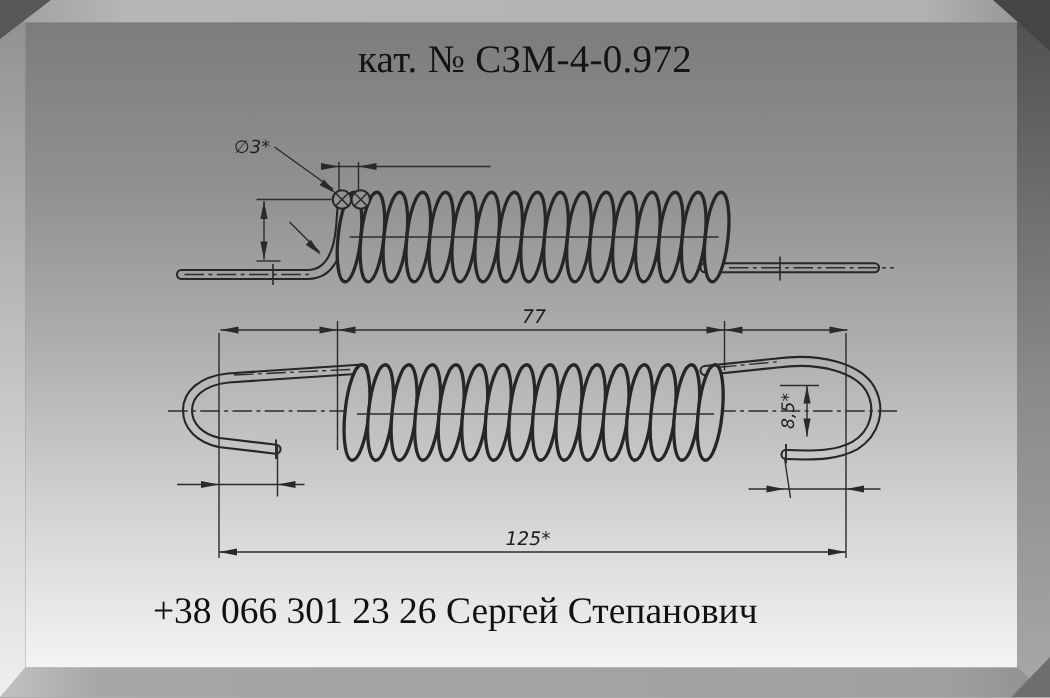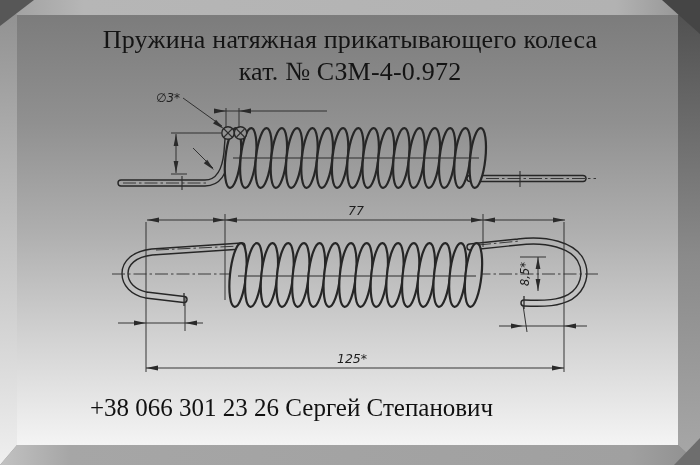--- a/index.html
+++ b/index.html
@@ -14,40 +14,39 @@
     clip-path:polygon(700px 0,700px 465px,678px 445px,678px 15px);}
   .face-bottom{background:linear-gradient(to right,#c2c2c2,#a6a6a6 10%,#a0a0a0 90%,#8f8f8f);
     clip-path:polygon(0 465px,17px 445px,678px 445px,700px 465px);}
   .corner-tl{background:#575757;clip-path:polygon(0 0,34px 0,0 26px);}
   .corner-tr{background:#454545;clip-path:polygon(662px 0,700px 0,700px 34px);}
   .corner-br{background:#6e6e6e;clip-path:polygon(700px 438px,700px 465px,674px 465px);}
   .panel{position:absolute;left:17px;top:15px;width:661px;height:430px;
     background:linear-gradient(to bottom,#7c7c7c 0%,#909090 25%,#aeaeae 50%,#d2d2d2 75%,#f4f4f4 100%);}
   .title{position:absolute;left:0;top:24px;width:700px;text-align:center;
     color:#141414;font-size:26px;line-height:32px;letter-spacing:.2px;}
-  .phone{position:absolute;left:0;top:394px;width:583px;text-align:center;
+  .phone{position:absolute;left:12px;top:394px;width:583px;text-align:center;
     color:#111;font-size:25px;}
   svg.drawing{position:absolute;left:0;top:0;}
   svg text{font-family:"DejaVu Sans",sans-serif;font-style:italic;fill:#1e1e1e;}
 </style>
 </head>
 <body>
 
 <div class="stage">
   <div class="panel"></div>
   <div class="face face-top"></div>
   <div class="face face-left"></div>
   <div class="face face-right"></div>
   <div class="face face-bottom"></div>
   <div class="face corner-tl"></div>
   <div class="face corner-tr"></div>
   <div class="face corner-br"></div>
 
   <div class="title">
-    <div>Пружина натяжная прикатывающего колеса</div>
     <div>кат. № СЗМ-4-0.972</div>
   </div>
 
   <svg class="drawing" id="spring-svg" width="700" height="465" viewBox="0 0 700 465">
     <defs>
       <linearGradient id="g" x1="0" y1="15" x2="0" y2="445" gradientUnits="userSpaceOnUse">
         <stop offset="0" stop-color="#7c7c7c"></stop>
         <stop offset="0.25" stop-color="#909090"></stop>
         <stop offset="0.5" stop-color="#aeaeae"></stop>
         <stop offset="0.75" stop-color="#d2d2d2"></stop>

